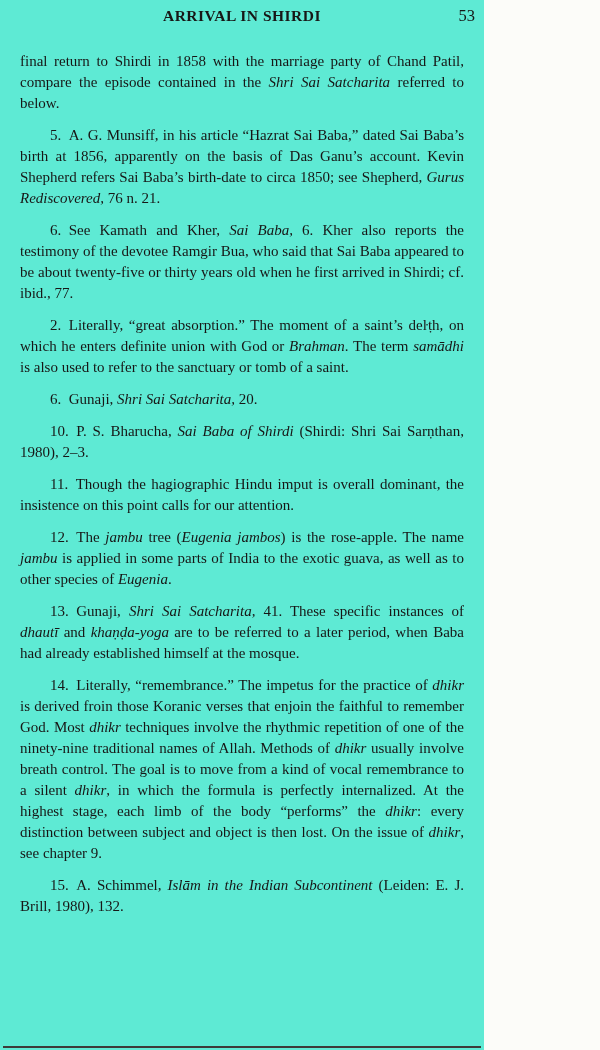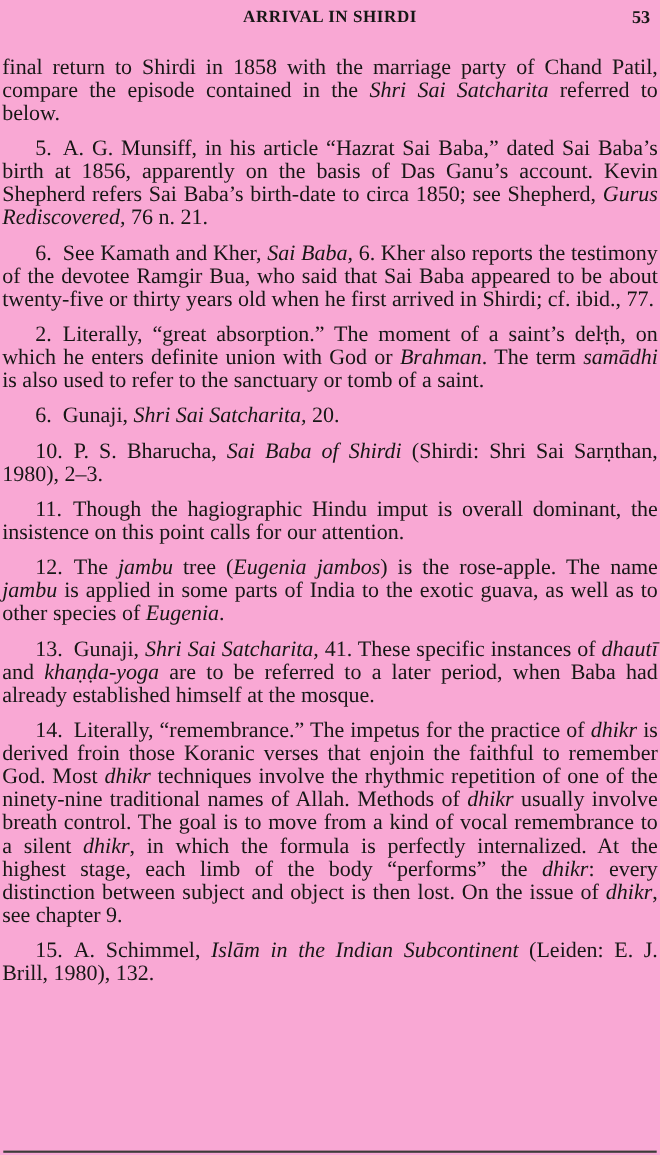--- a/index.html
+++ b/index.html
@@ -2,50 +2,50 @@
 <html><head>
 <meta charset="utf-8">
 <style>
   html, body {
     margin: 0;
     padding: 0;
     background: #fcfcf9;
   }
   .page {
     position: relative;
-    width: 600px;
+    width: 484px;
     height: 1050px;
-    background: #f9a8d4;
+    background: #5eead4;
     color: #171716;
     font-family: "Liberation Serif", "DejaVu Serif", serif;
     overflow: hidden;
   }
   .header {
     position: relative;
     padding-top: 7px;
     height: 22px;
     text-align: center;
   }
   .running-head {
     font-weight: bold;
     font-size: 15.5px;
     letter-spacing: 0.5px;
   }
   .pageno {
     position: absolute;
     right: 9px;
     top: 6px;
     font-size: 16.5px;
-    font-weight: bold;
+    font-weight: normal;
   }
   .body {
     margin-top: 22px;
-    padding: 0 2px;
+    padding: 0 20px;
     text-align: justify;
-    font-size: 20px;
+    font-size: 15px;
     line-height: 21px;
   }
   p.para {
     margin: 0;
   }
   p.para + p.para {
     margin-top: 11px;
   }
   p.indent {
     text-indent: 30px;

